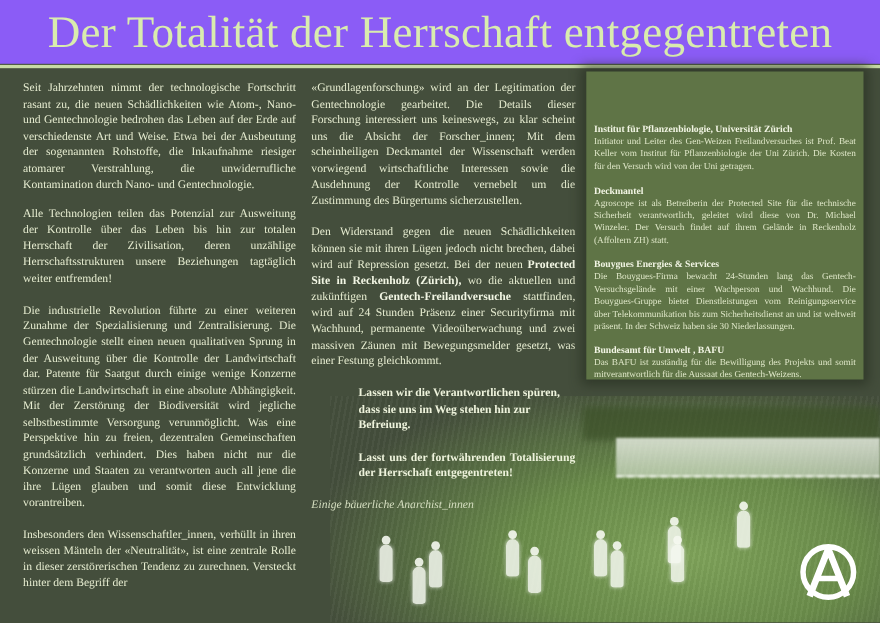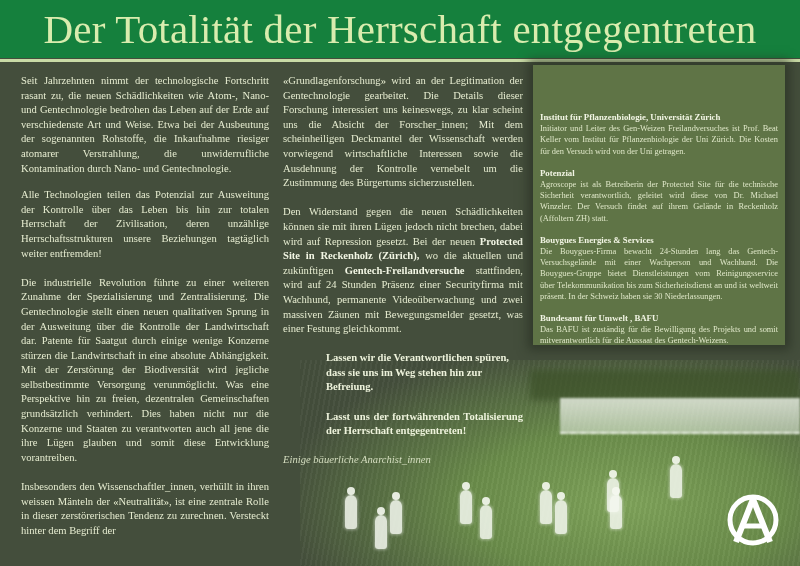--- a/index.html
+++ b/index.html
@@ -5,21 +5,21 @@
   html, body { margin: 0; padding: 0; }
   body {
     width: 800px; height: 566px; overflow: hidden;
     background: #444e3c;
     font-family: "Liberation Serif", "DejaVu Serif", serif;
     color: #e6ecd0;
     position: relative;
   }
   .header {
     position: absolute; left: 0; top: 0; width: 800px; height: 58px;
-    background: #15803d;
+    background: #8b5cf6;
   }
   .title {
     position: absolute; left: 0; top: 6px; width: 800px; text-align: center;
     font-size: 41px; color: #d9ecae; letter-spacing: 0.2px; white-space: nowrap;
     line-height: 46px;
   }
   .rule {
     position: absolute; left: 0; top: 59px; width: 800px; height: 3px;
     background: #c9dba6;
   }
@@ -119,21 +119,21 @@
   <p class="sig">Einige bäuerliche Anarchist_innen</p>
 </div>
 
 <div class="panel"></div>
 <div class="panel-inner">
   <div class="sec">
     <div class="h">Institut für Pflanzenbiologie, Universität Zürich</div>
     <div>Initiator und Leiter des Gen-Weizen Freilandversuches ist Prof. Beat Keller vom Institut für Pflanzenbiologie der Uni Zürich. Die Kosten für den Versuch wird von der Uni getragen.</div>
   </div>
   <div class="sec">
-    <div class="h">Potenzial</div>
+    <div class="h">Deckmantel</div>
     <div>Agroscope ist als Betreiberin der Protected Site für die technische Sicherheit verantwortlich, geleitet wird diese von Dr. Michael Winzeler. Der Versuch findet auf ihrem Gelände in Reckenholz (Affoltern ZH) statt.</div>
   </div>
   <div class="sec">
     <div class="h">Bouygues Energies &amp; Services</div>
     <div>Die Bouygues-Firma bewacht 24-Stunden lang das Gentech-Versuchsgelände mit einer Wachperson und Wachhund. Die Bouygues-Gruppe bietet Dienstleistungen vom Reinigungsservice über Telekommunikation bis zum Sicherheitsdienst an und ist weltweit präsent. In der Schweiz haben sie 30 Niederlassungen.</div>
   </div>
   <div class="sec">
     <div class="h">Bundesamt für Umwelt , BAFU</div>
     <div>Das BAFU ist zuständig für die Bewilligung des Projekts und somit mitverantwortlich für die Aussaat des Gentech-Weizens.</div>
   </div>

